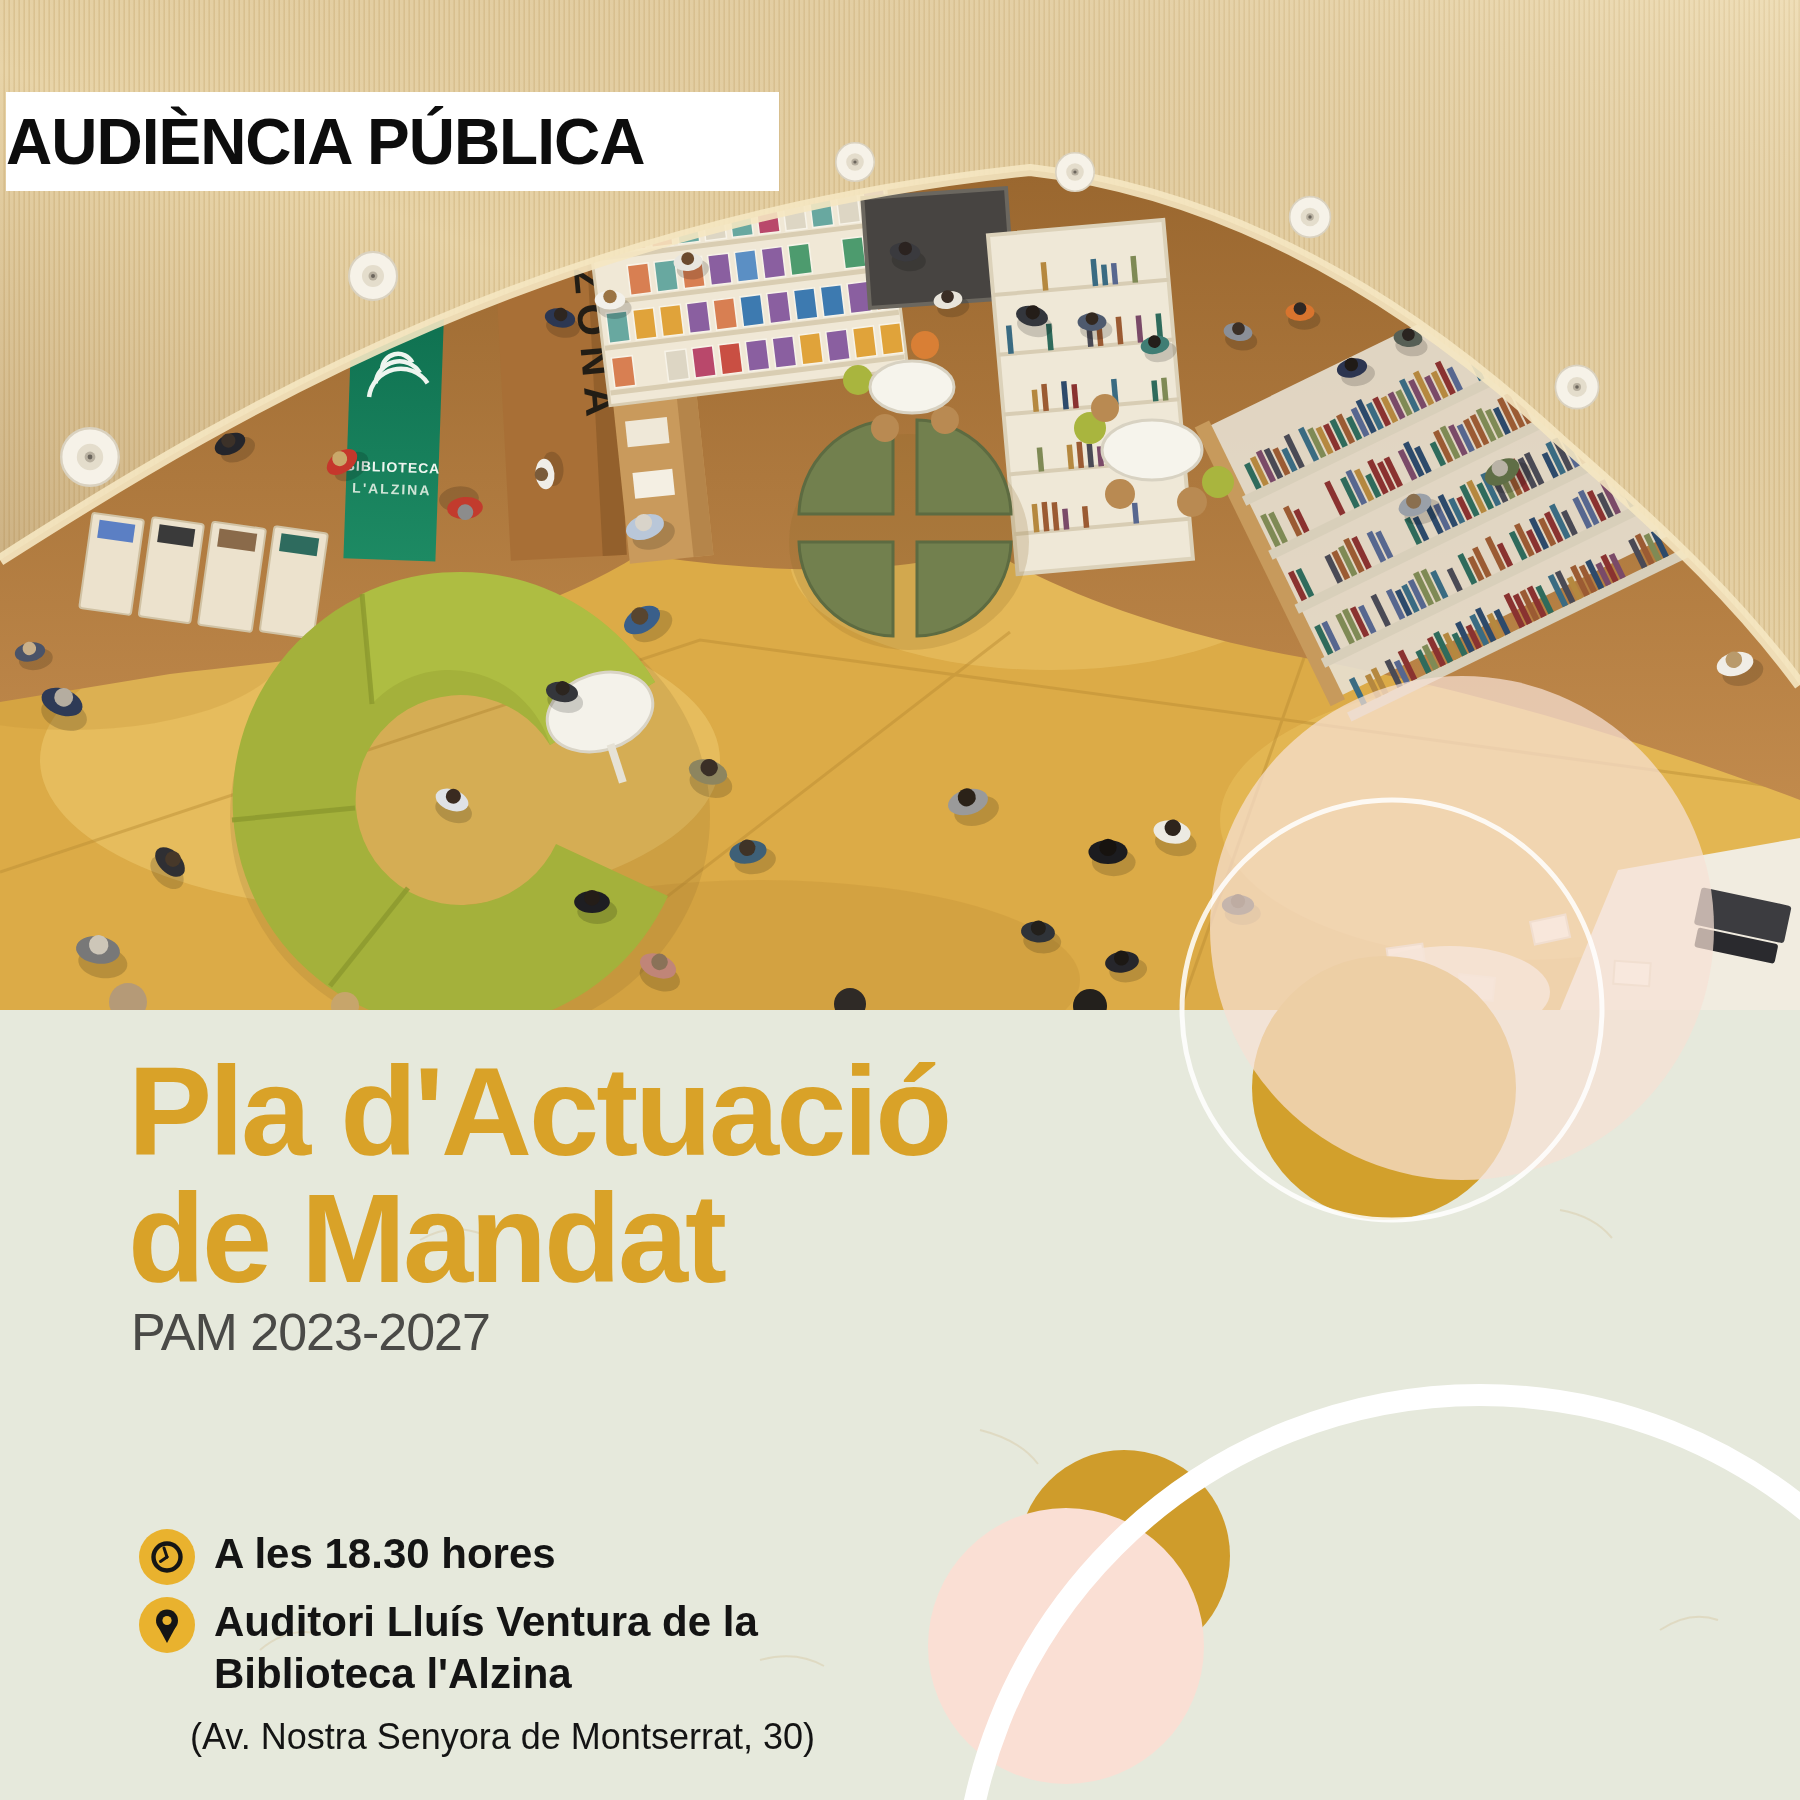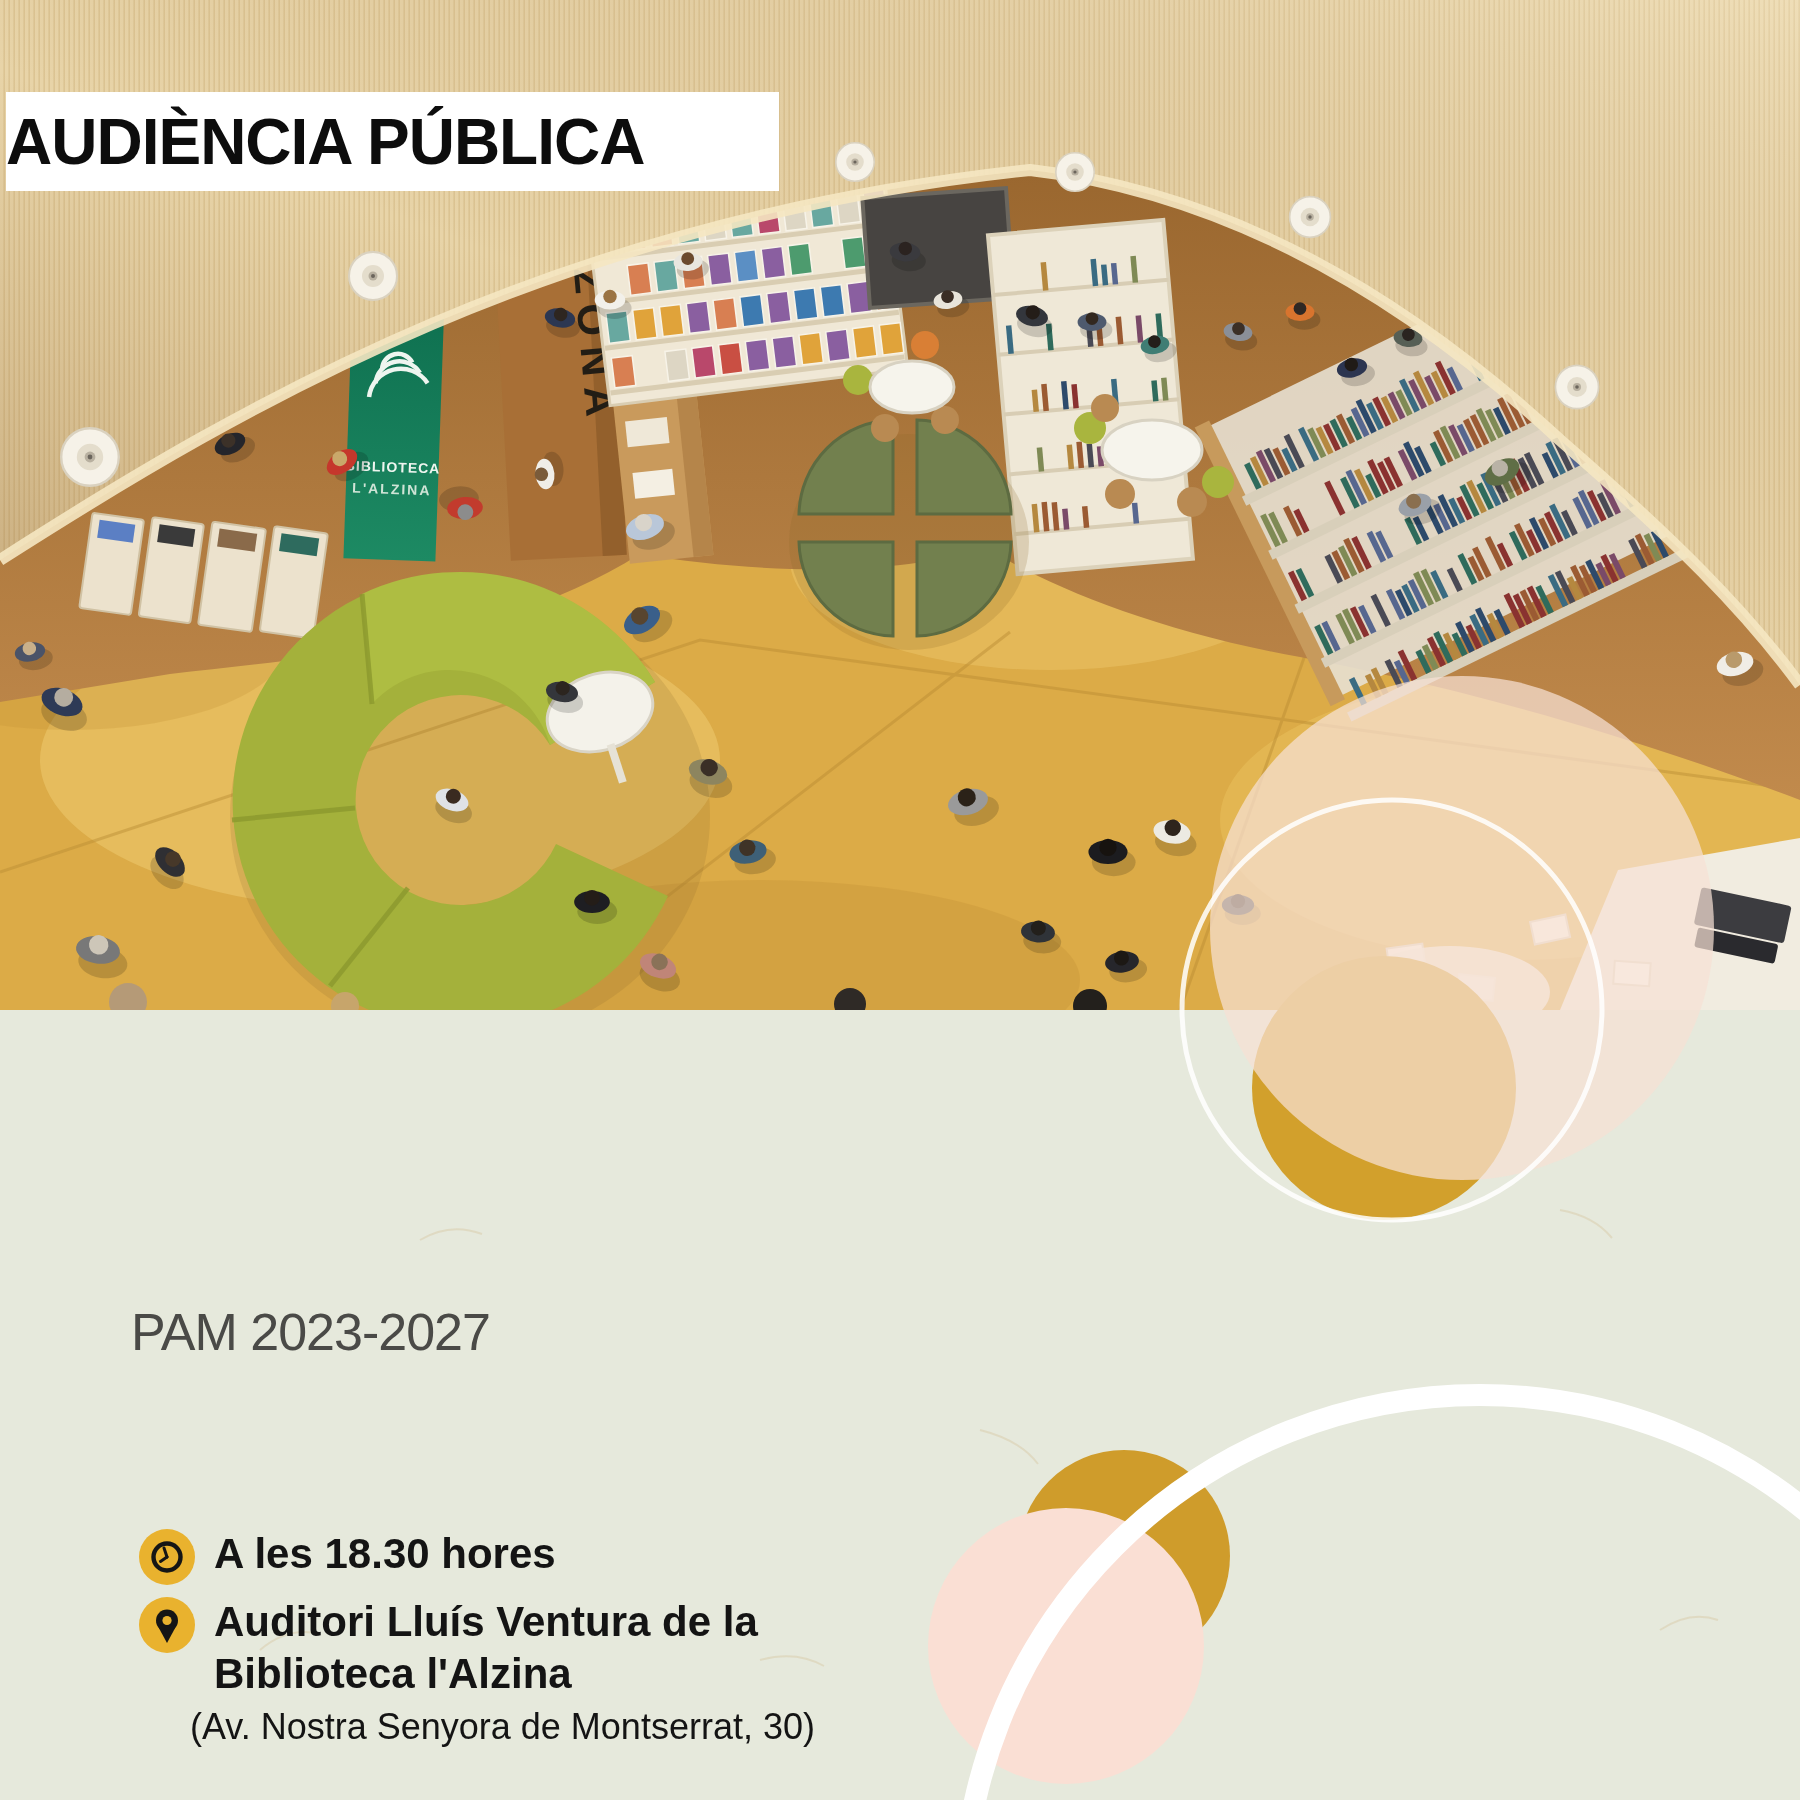--- a/index.html
+++ b/index.html
@@ -29,21 +29,21 @@
     position:absolute;left:131px;top:1302px;
     color:var(--subtitle,#4a4a47);font-weight:normal;
     font-size:52px;letter-spacing:-1px;white-space:nowrap;
   }
   .detail-row{position:absolute;left:138px;display:flex;align-items:flex-start;}
   .detail-row .blob{width:58px;height:58px;flex:0 0 58px;margin-right:18px;}
   .detail-text{
     font-size:42px;font-weight:bold;color:#141414;line-height:52px;white-space:nowrap;
   }
   .detail-text .venue-note{
-    font-weight:normal;font-size:36px;line-height:42px;margin-left:-24px;margin-top:6px;
+    font-weight:normal;font-size:36px;line-height:42px;margin-left:-24px;margin-top:16px;
   }
   .row-1{top:1470px}.row-2{top:1528px}.row-3{top:1596px}
   .icon-blob{fill:var(--icon-yellow,#e9b22e);}
 </style>
 </head>
 <body>
 
 <div class="poster">
 
   <div class="photo">
@@ -883,20 +883,24 @@
       <circle cx="1124" cy="1556" r="106" fill="#cf9c2b"></circle>
       <circle cx="1066" cy="1646" r="138" fill="#fadfd4"></circle>
       <circle cx="1480" cy="1912" r="517" fill="none" stroke="#ffffff" stroke-width="22"></circle>
     </g>
   </svg>
 
   <div class="banner">
     <span>AUDIÈNCIA PÚBLICA</span>
   </div>
 
+  <div class="title">
+    <div>Pla d'Actuació</div>
+    <div>de Mandat</div>
+  </div>
 
   <div class="subtitle">PAM 2023-2027</div>
 
 
   <div class="detail-row row-2">
     <svg class="blob" viewBox="0 0 58 58">
       <circle cx="29" cy="29" r="28" class="icon-blob"></circle>
       <circle cx="29" cy="29" r="13.5" fill="none" stroke="#151515" stroke-width="4.4"></circle>
       <g stroke="#151515" stroke-width="3" stroke-linecap="round">
         <line x1="29" y1="29" x2="26" y2="20"></line>

